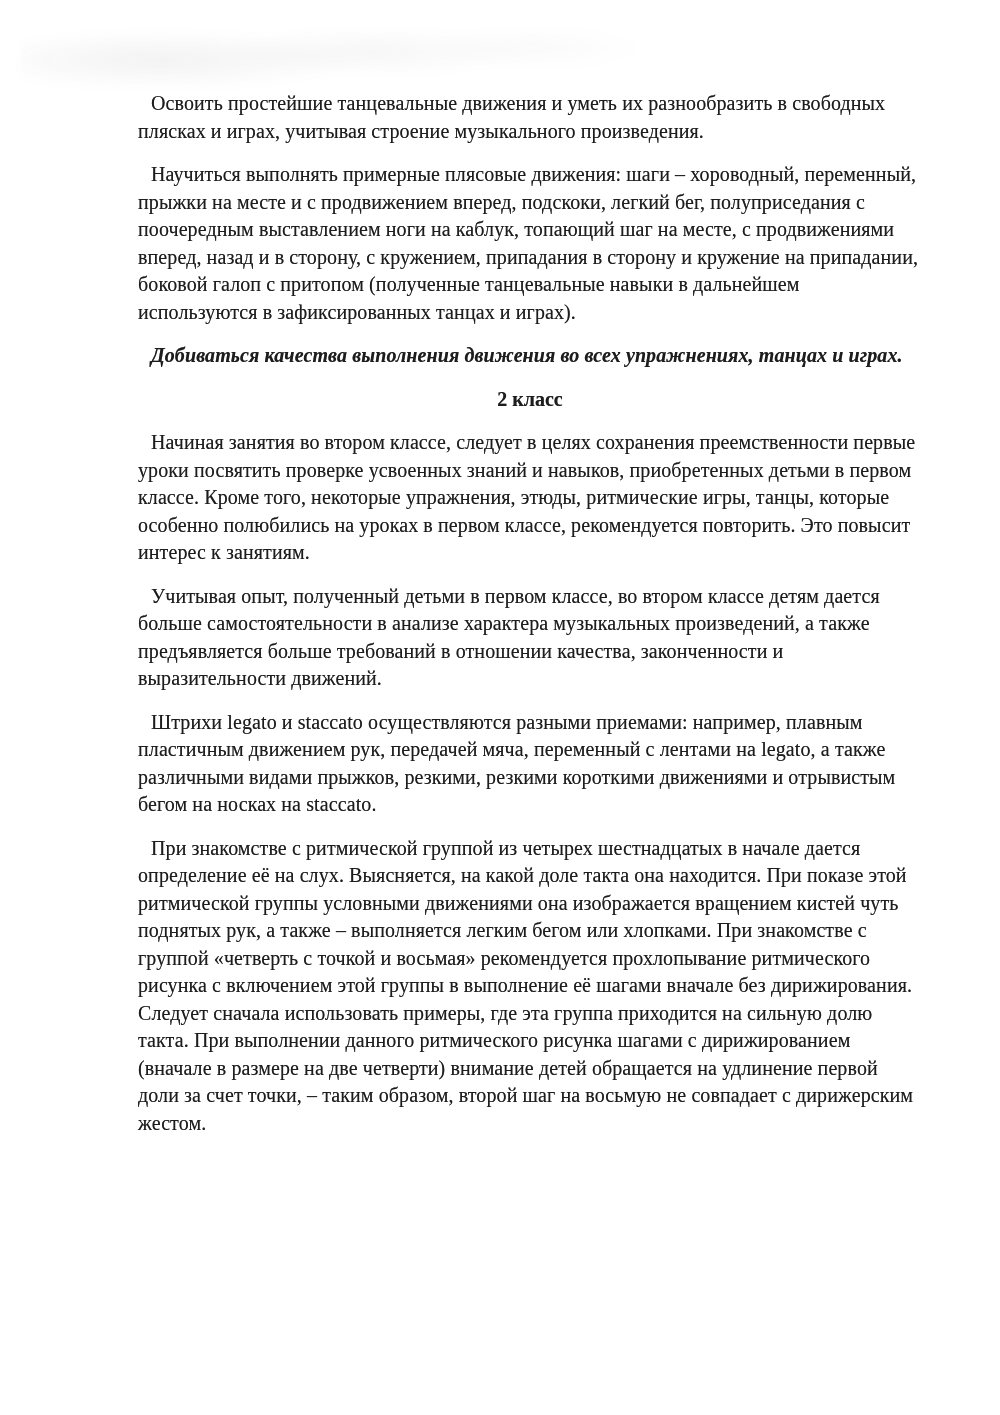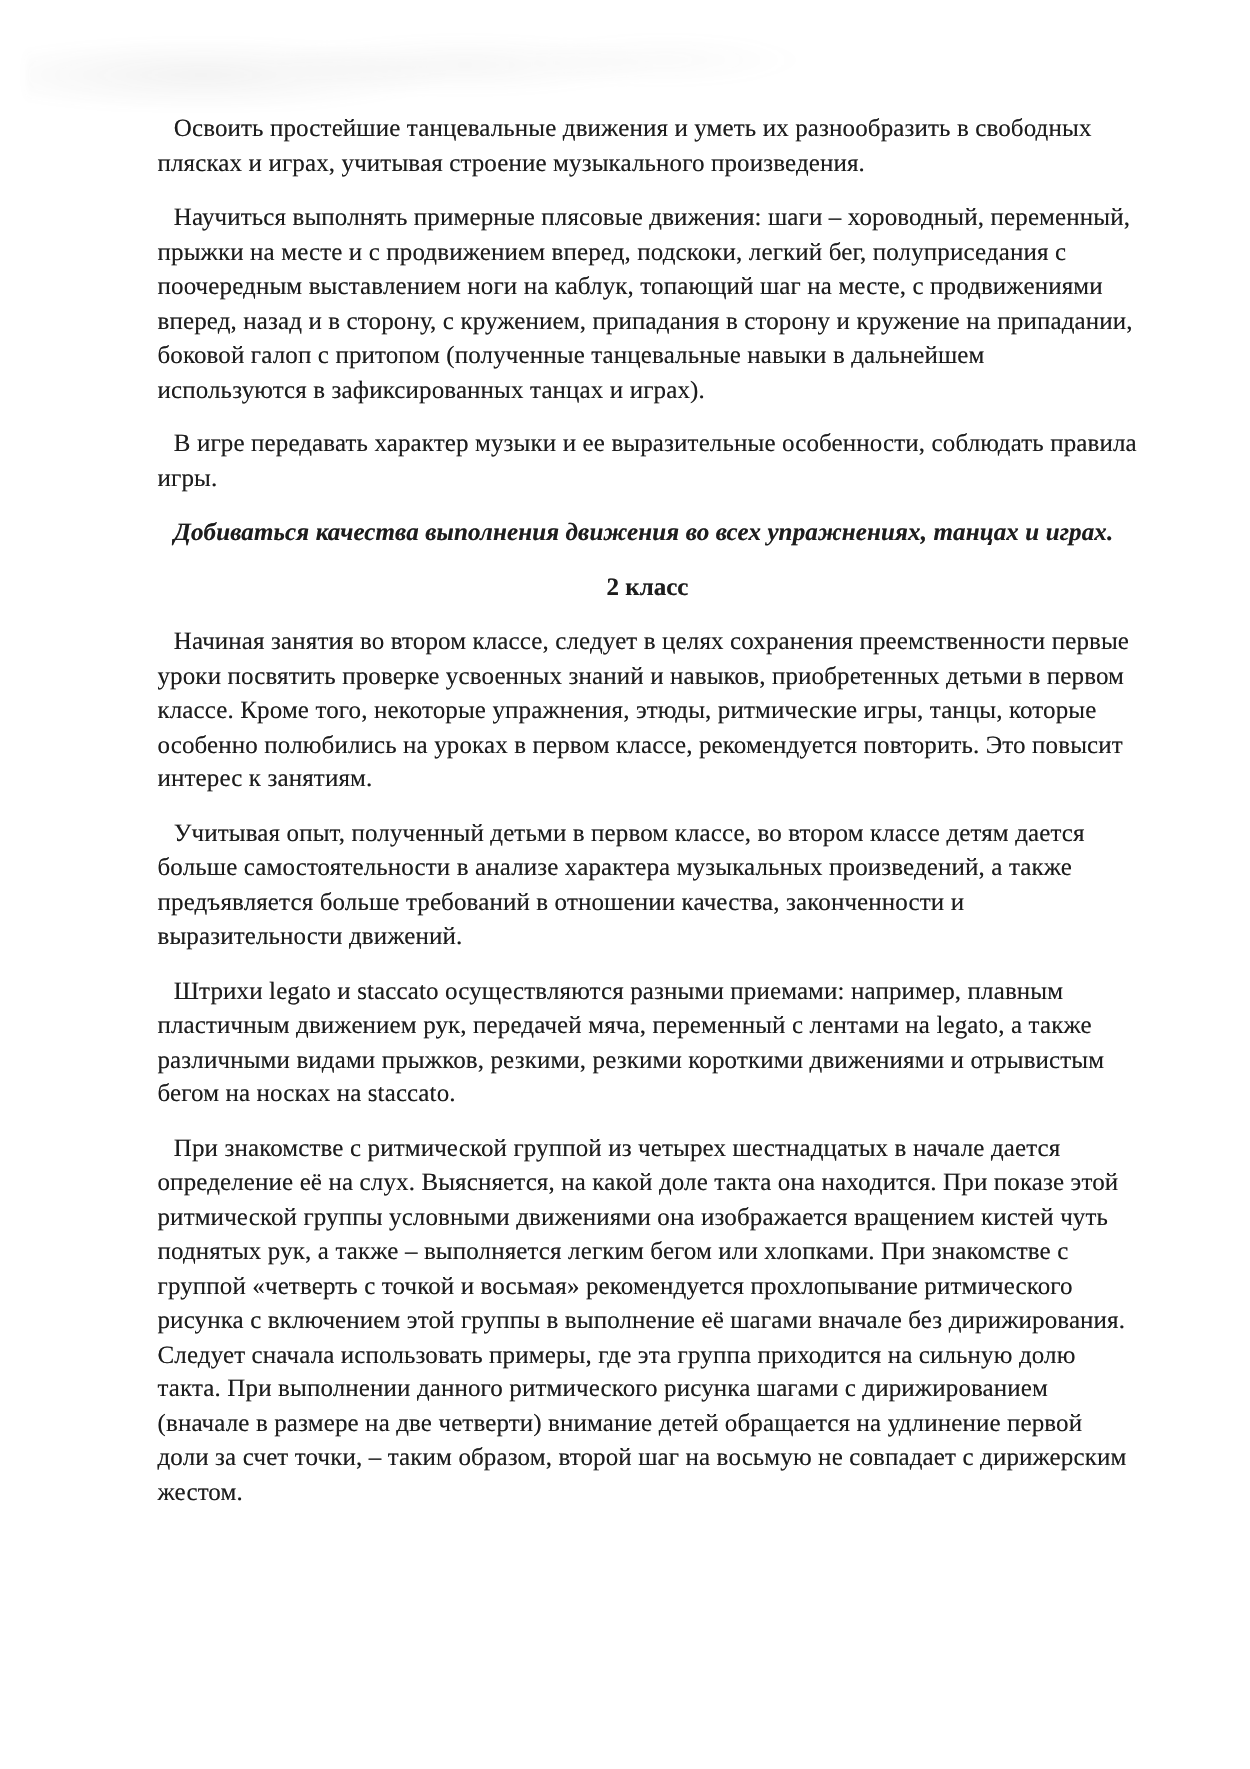--- a/index.html
+++ b/index.html
@@ -25,21 +25,21 @@
     background:
       radial-gradient(ellipse 45% 55% at 22% 65%, rgba(80,80,80,0.07), transparent 70%),
       radial-gradient(ellipse 35% 45% at 55% 55%, rgba(90,90,90,0.05), transparent 70%),
       radial-gradient(ellipse 25% 40% at 80% 50%, rgba(100,100,100,0.03), transparent 70%);
     filter: blur(3px);
     pointer-events: none;
   }
   .page-content {
     position: absolute;
     top: 90px;
-    left: 126px;
+    left: 138px;
     width: 784px;
   }
   .para {
     font-size: 20px;
     line-height: 27.5px;
     text-indent: 13px;
     text-align: left;
     margin: 0 0 16px 0;
     letter-spacing: 0.1px;
     text-shadow: 0 0 0.5px rgba(20,20,20,0.55);
@@ -59,20 +59,19 @@
   }
 </style>
 </head>
 <body>
 
 <div class="scan-artifact"></div>
 
 <div class="page-content">
   <p class="para">Освоить простейшие танцевальные движения и уметь их разнообразить в свободных плясках и играх, учитывая строение музыкального произведения.</p>
   <p class="para">Научиться выполнять примерные плясовые движения: шаги – хороводный, переменный, прыжки на месте и с продвижением вперед, подскоки, легкий бег, полуприседания с поочередным выставлением ноги на каблук, топающий шаг на месте, с продвижениями вперед, назад и в сторону, с кружением, припадания в сторону и кружение на припадании, боковой галоп с притопом (полученные танцевальные навыки в дальнейшем используются в зафиксированных танцах и играх).</p>
-  <p class="para">В игре передавать характер музыки и ее выразительные особенности, соблюдать правила игры.</p>
   <p class="para emphasis">Добиваться качества выполнения движения во всех упражнениях, танцах и играх.</p>
   <p class="grade-heading">2 класс</p>
   <p class="para">Начиная занятия во втором классе, следует в целях сохранения преемственности первые уроки посвятить проверке усвоенных знаний и навыков, приобретенных детьми в первом классе. Кроме того, некоторые упражнения, этюды, ритмические игры, танцы, которые особенно полюбились на уроках в первом классе, рекомендуется повторить. Это повысит интерес к занятиям.</p>
   <p class="para">Учитывая опыт, полученный детьми в первом классе, во втором классе детям дается больше самостоятельности в анализе характера музыкальных произведений, а также предъявляется больше требований в отношении качества, законченности и выразительности движений.</p>
   <p class="para">Штрихи legato и staccato осуществляются разными приемами: например, плавным пластичным движением рук, передачей мяча, переменный с лентами на legato, а также различными видами прыжков, резкими, резкими короткими движениями и отрывистым бегом на носках на staccato.</p>
   <p class="para">При знакомстве с ритмической группой из четырех шестнадцатых в начале дается определение её на слух. Выясняется, на какой доле такта она находится. При показе этой ритмической группы условными движениями она изображается вращением кистей чуть поднятых рук, а также – выполняется легким бегом или хлопками. При знакомстве с группой «четверть с точкой и восьмая» рекомендуется прохлопывание ритмического рисунка с включением этой группы в выполнение её шагами вначале без дирижирования. Следует сначала использовать примеры, где эта группа приходится на сильную долю такта. При выполнении данного ритмического рисунка шагами с дирижированием (вначале в размере на две четверти) внимание детей обращается на удлинение первой доли за счет точки, – таким образом, второй шаг на восьмую не совпадает с дирижерским жестом.</p>
 </div>
 
 </body></html>

